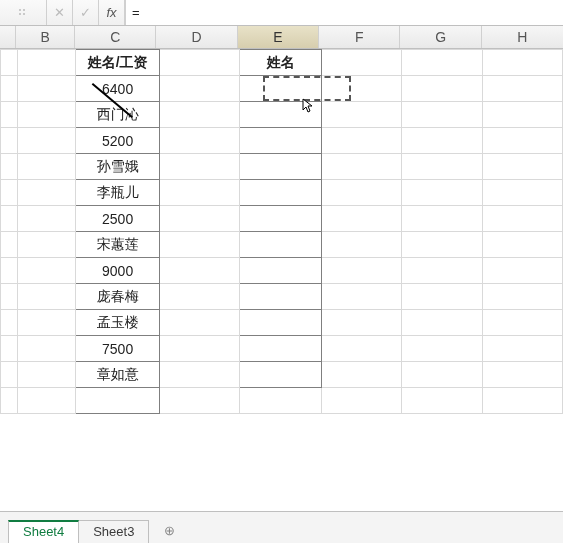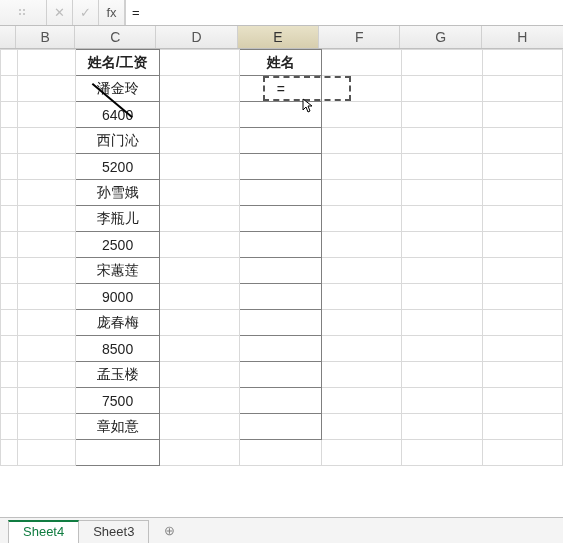--- a/index.html
+++ b/index.html
@@ -117,21 +117,21 @@
   
   .cursor {
     position:absolute;
     width:16px; height:16px;
     pointer-events:none;
   }
   
   .sheet-bar {
     position:absolute;
     left:0; right:0; bottom:0;
-    height:26px;
+    height:32px;
     display:flex;
     align-items:flex-end;
     background:#f4f4f4;
     border-top:1px solid #bfbfbf;
     padding-left:8px;
   }
   .tab {
     padding:3px 14px 4px;
     font-size:13px;
     color:#3a3a3a;
@@ -167,21 +167,21 @@
         <circle cx="6" cy="6" r="1" fill="#bbb"></circle>
       </svg>
   </div>
   <div class="fb-btn inactive">
     <span>✕</span>
   </div>
   <div class="fb-btn inactive">
     <span>✓</span>
   </div>
   <div class="fb-btn">
-    <span style="">fx</span>
+    <span style="font-style:italic;">fx</span>
   </div>
   <div class="fb-input">
     <span>=</span>
   </div>
 </div>
 
 <div class="col-headers">
   <div class="corner"></div>
   <div class="colh B">B</div>
   <div class="colh">C</div>
@@ -213,30 +213,20 @@
     <td class="colstd"></td>
     <td class="colstd header-cell bordered">姓名</td>
     <td class="colstd"></td>
     <td class="colstd"></td>
     <td class="colstd"></td>
   </tr>
 
   <tr>
           <td class="rowhead"></td>
           <td class="colB"></td>
-          <td class="colstd bordered">潘金玲</td>
-          <td class="colstd"></td>
-          <td class="colstd bordered">=</td>
-          <td class="colstd"></td>
-          <td class="colstd"></td>
-          <td class="colstd"></td>
-        </tr>
-  <tr>
-          <td class="rowhead"></td>
-          <td class="colB"></td>
           <td class="colstd bordered">6400</td>
           <td class="colstd"></td>
           <td class="colstd bordered"></td>
           <td class="colstd"></td>
           <td class="colstd"></td>
           <td class="colstd"></td>
         </tr>
   <tr>
           <td class="rowhead"></td>
           <td class="colB"></td>
@@ -304,30 +294,20 @@
           <td class="colstd"></td>
           <td class="colstd bordered"></td>
           <td class="colstd"></td>
           <td class="colstd"></td>
           <td class="colstd"></td>
         </tr>
   <tr>
           <td class="rowhead"></td>
           <td class="colB"></td>
           <td class="colstd bordered">庞春梅</td>
-          <td class="colstd"></td>
-          <td class="colstd bordered"></td>
-          <td class="colstd"></td>
-          <td class="colstd"></td>
-          <td class="colstd"></td>
-        </tr>
-  <tr>
-          <td class="rowhead"></td>
-          <td class="colB"></td>
-          <td class="colstd bordered">8500</td>
           <td class="colstd"></td>
           <td class="colstd bordered"></td>
           <td class="colstd"></td>
           <td class="colstd"></td>
           <td class="colstd"></td>
         </tr>
   <tr>
           <td class="rowhead"></td>
           <td class="colB"></td>
           <td class="colstd bordered">孟玉楼</td>

